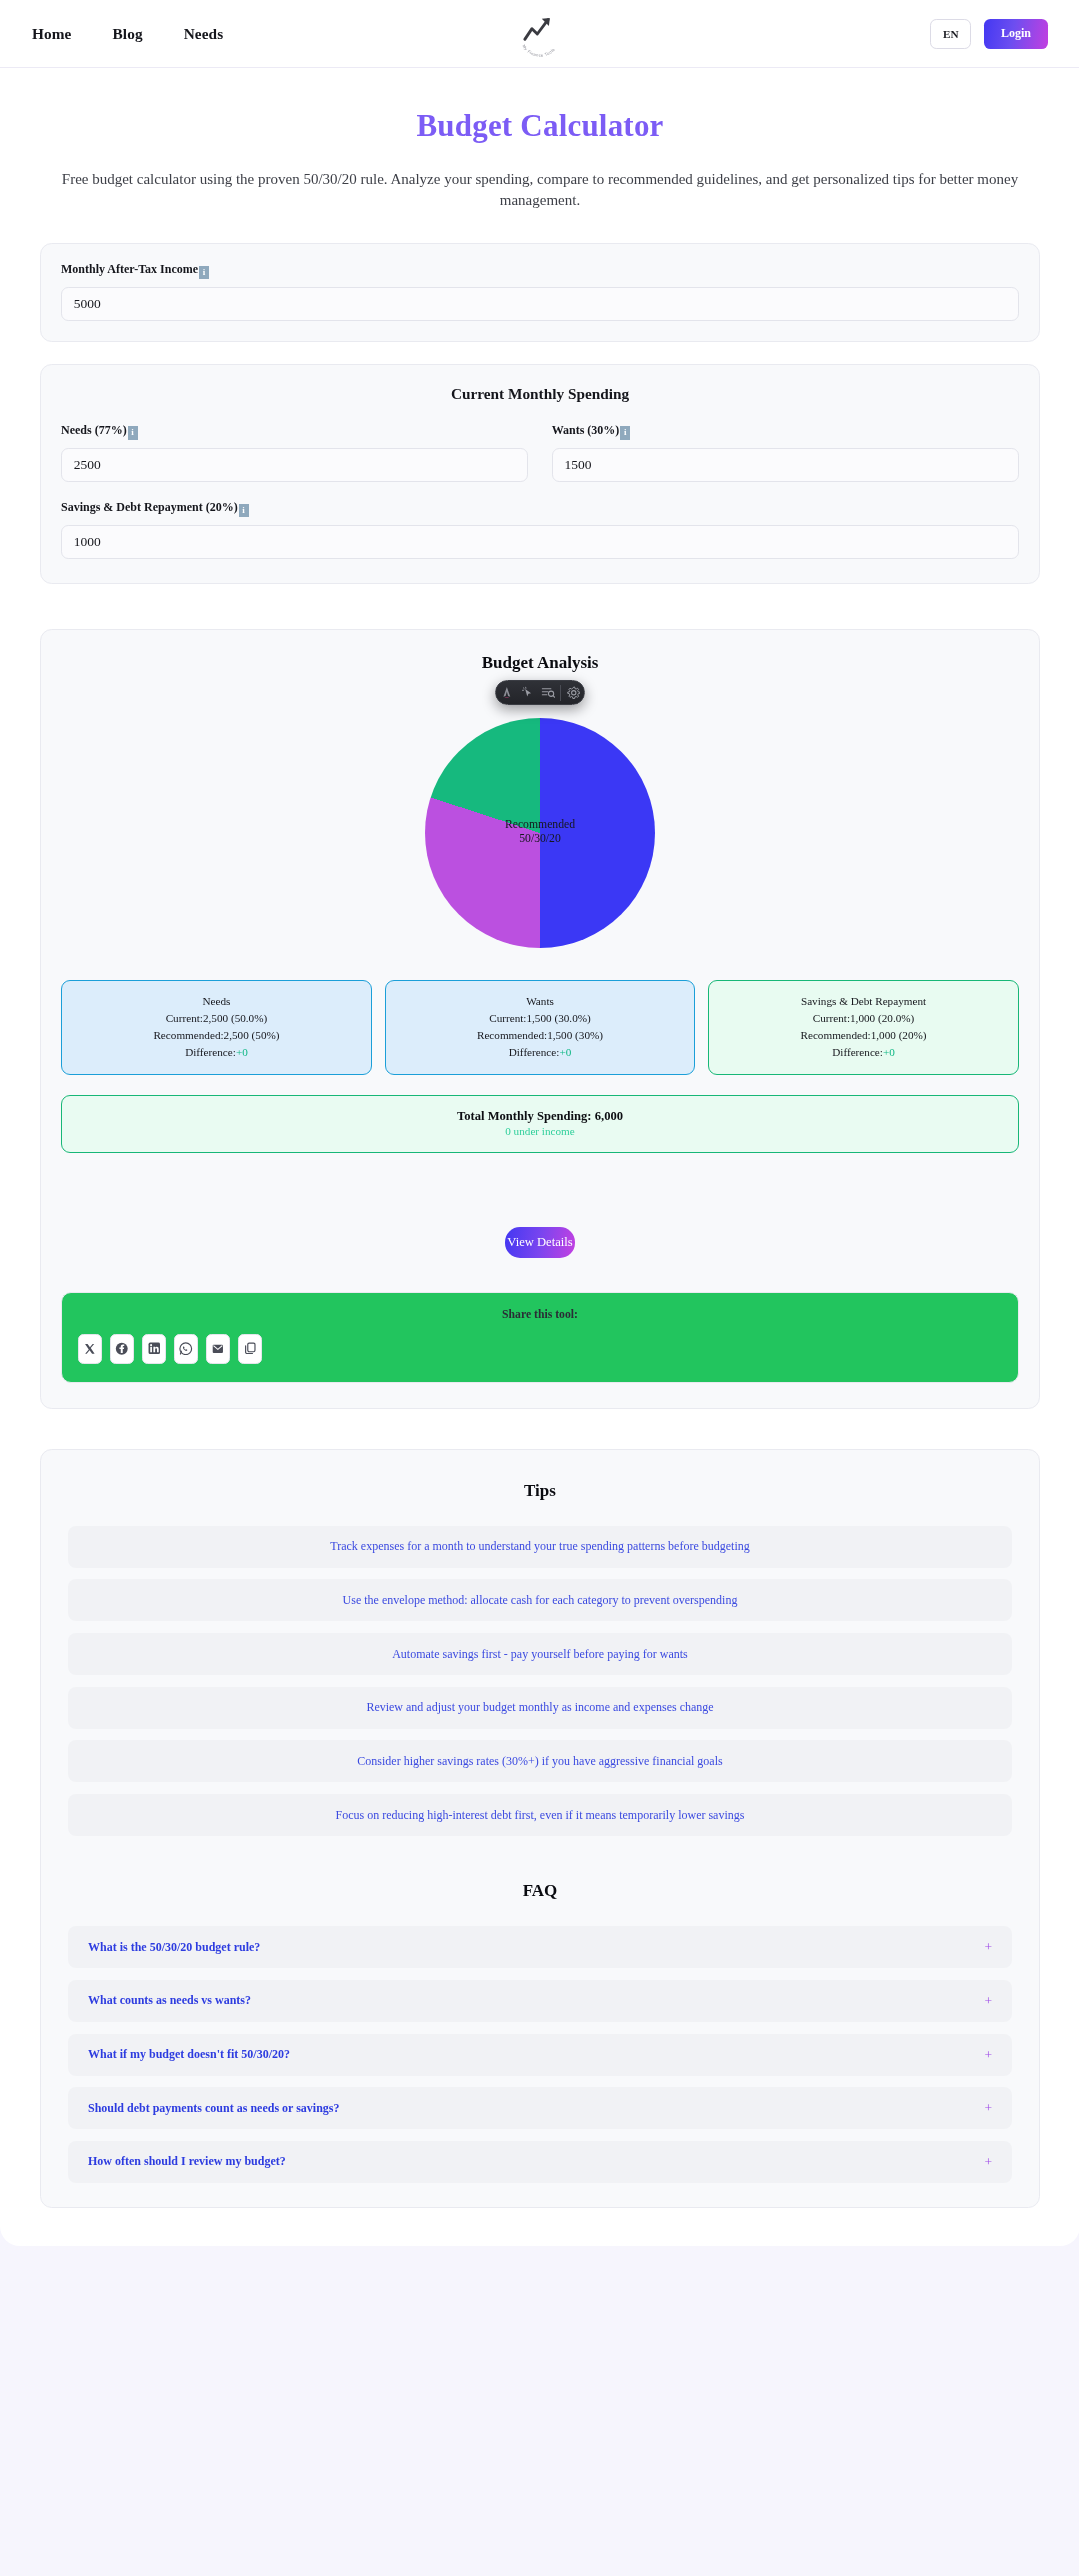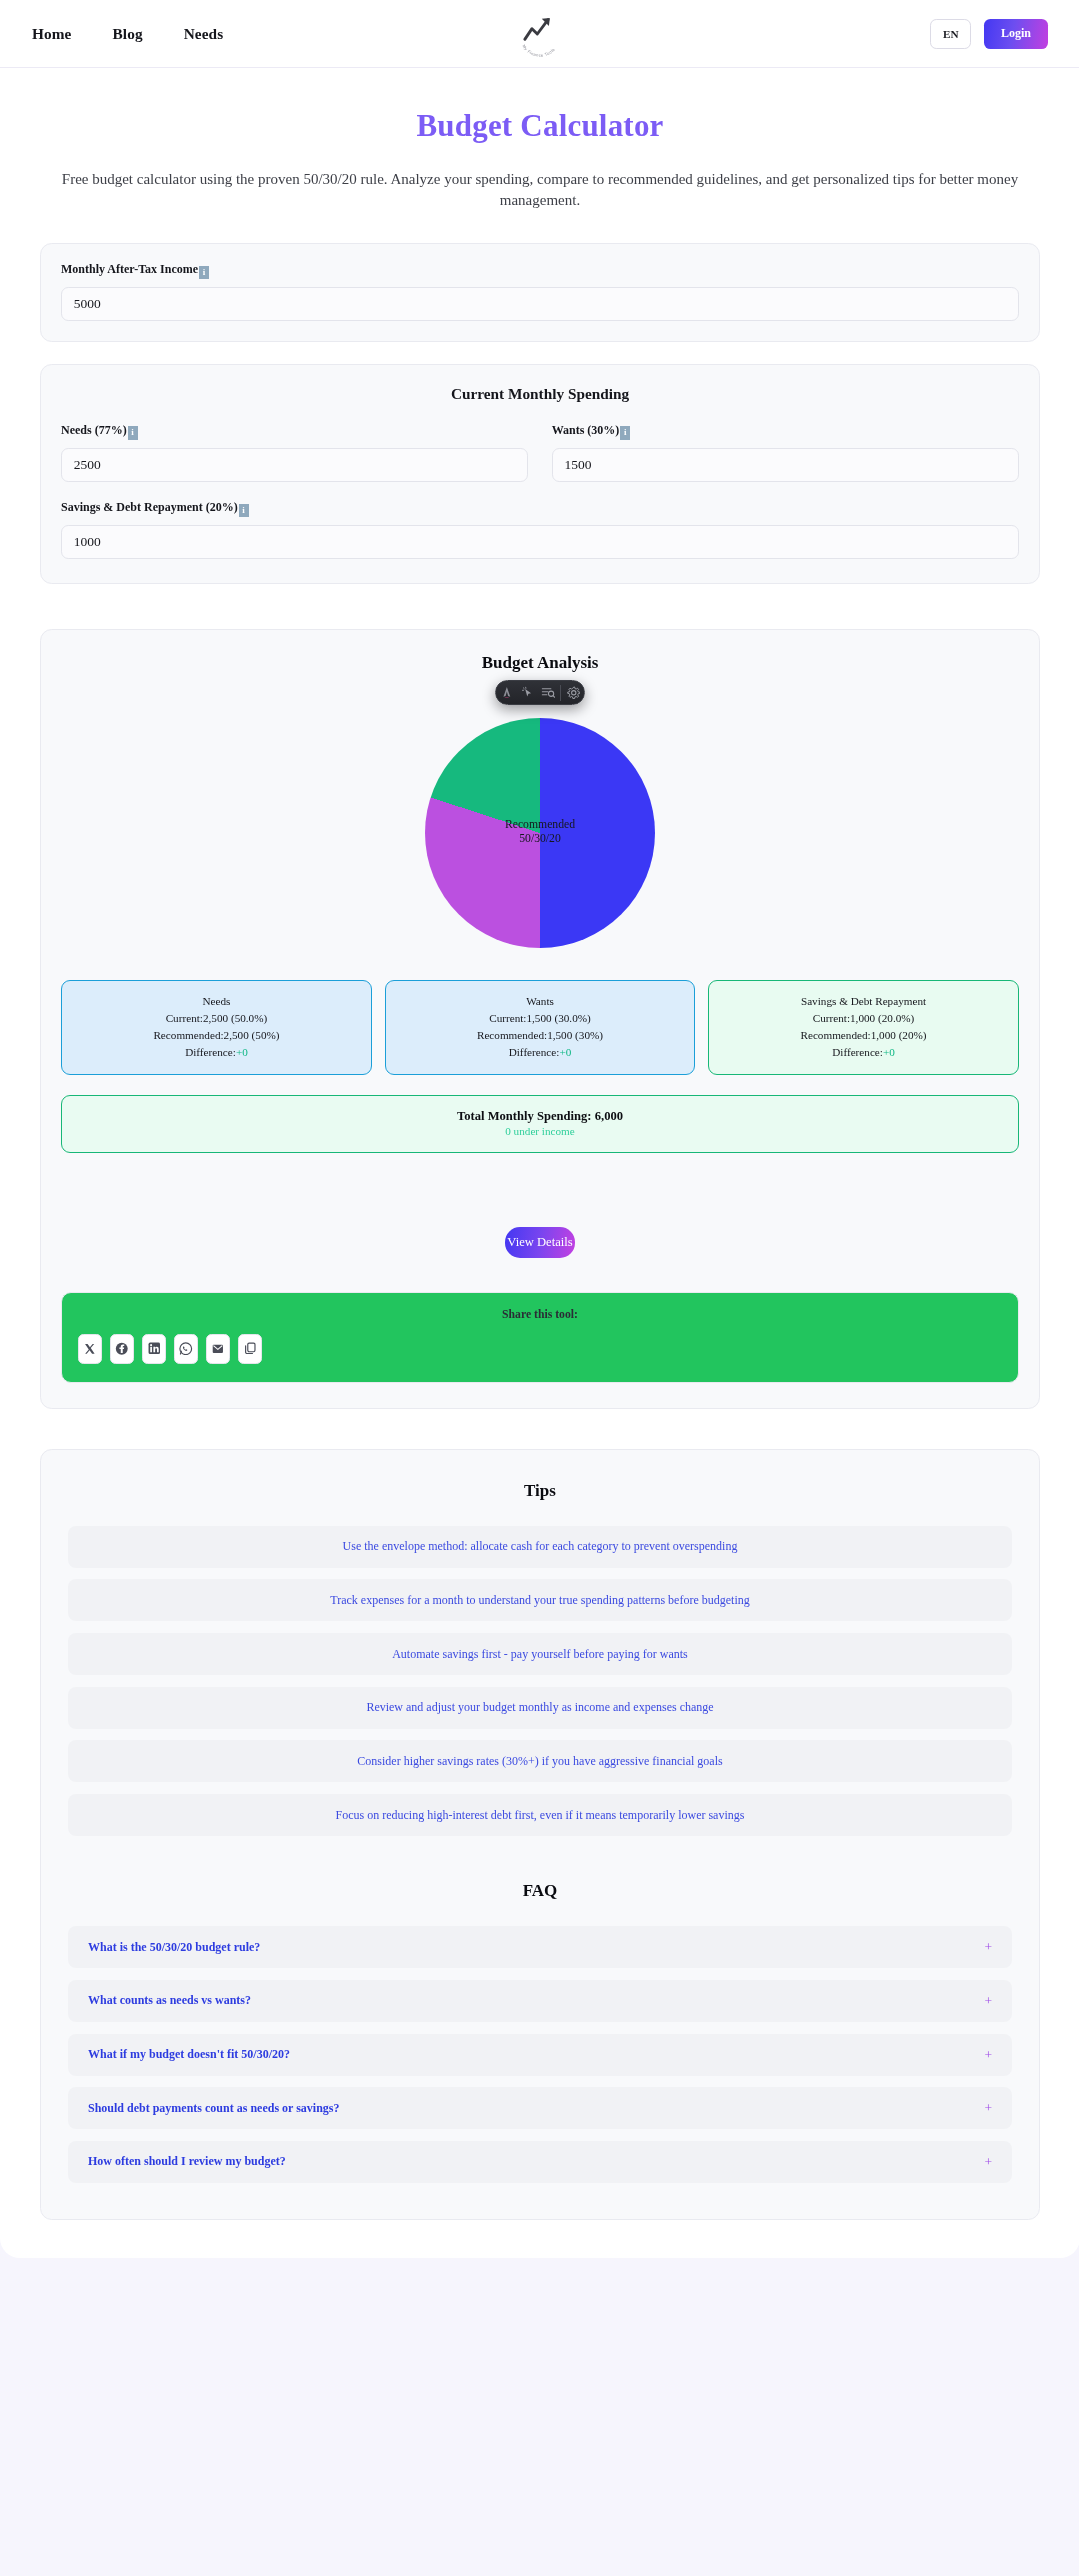--- a/index.html
+++ b/index.html
@@ -290,21 +290,21 @@
     display: flex; align-items: center; justify-content: center;
     cursor: pointer;
   }
 
   
   .content-panel {
     margin: 0 40px;
     background: #f8f9fb;
     border: 0.9px solid #e9eaf0;
     border-radius: 11.7px;
-    padding: 31px 27px 36px;
+    padding: 31px 27px 24px;
   }
   .content-panel h2 {
     text-align: center;
     font-size: 17px;
     font-weight: 700;
     color: #0a0b10;
     margin-bottom: 25px;
   }
   .tip-item {
     background: #f1f2f5;
@@ -525,22 +525,22 @@
         </div>
       </div>
     </div>
   </div>
 
   <div class="section-gap-d"></div>
 
   <div class="content-panel">
     <h2>Tips</h2>
 
+    <div class="tip-item">Track expenses for a month to understand your true spending patterns before budgeting</div>
     <div class="tip-item">Use the envelope method: allocate cash for each category to prevent overspending</div>
-    <div class="tip-item">Track expenses for a month to understand your true spending patterns before budgeting</div>
     <div class="tip-item">Automate savings first - pay yourself before paying for wants</div>
     <div class="tip-item">Review and adjust your budget monthly as income and expenses change</div>
     <div class="tip-item">Consider higher savings rates (30%+) if you have aggressive financial goals</div>
     <div class="tip-item">Focus on reducing high-interest debt first, even if it means temporarily lower savings</div>
 
     <h2 class="faq-head">FAQ</h2>
 
     <div class="faq-item">
       <span class="faq-q">What is the 50/30/20 budget rule?</span>
       <span class="faq-plus">+</span>

